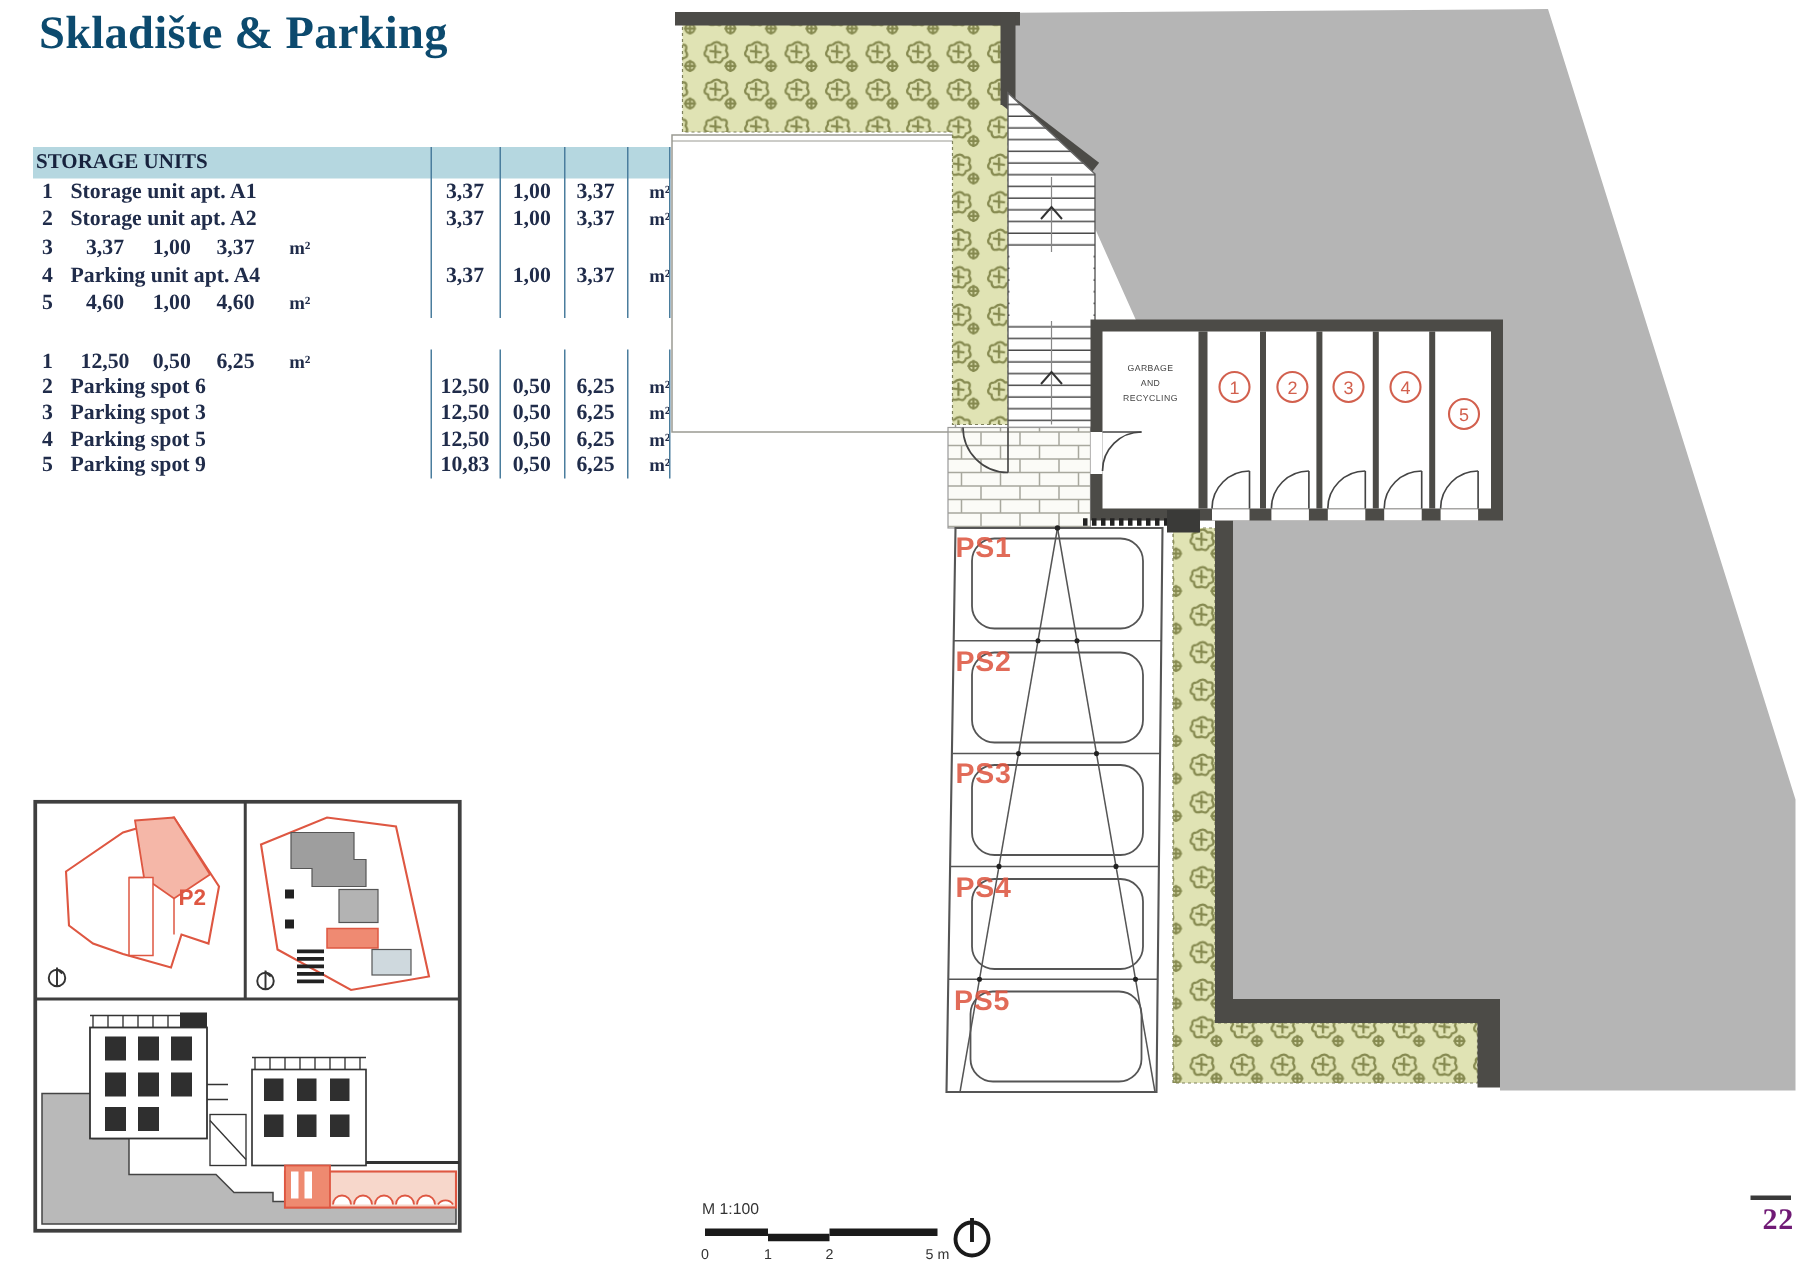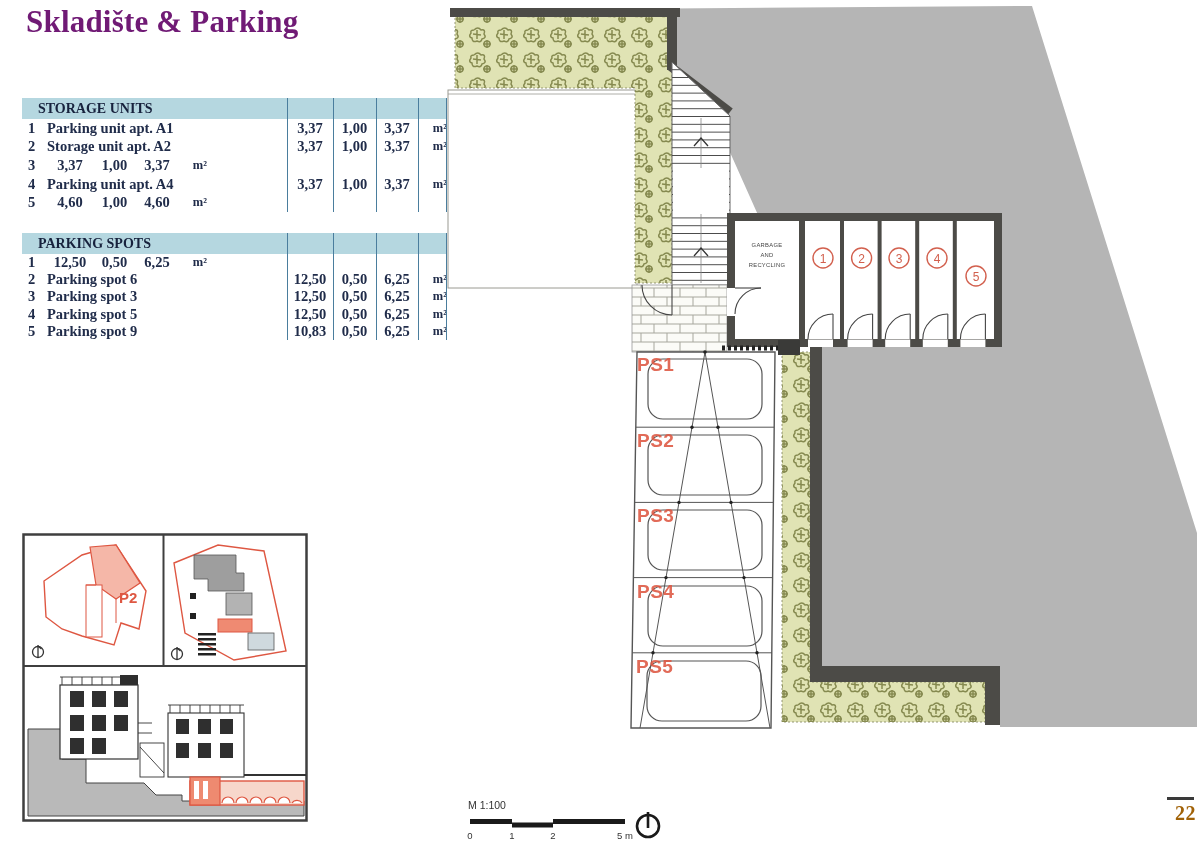--- a/index.html
+++ b/index.html
@@ -1,54 +1,54 @@
 <!DOCTYPE html>
 <html><head>
 <meta charset="utf-8">
 <style>
   html,body{margin:0;padding:0;}
   body{width:1200px;height:848px;position:relative;background:#fff;overflow:hidden;
        font-family:"Liberation Serif",serif;color:#1f2b4a;}
   
   .title{position:absolute;left:26px;top:1px;font-size:31px;font-weight:bold;
-         color:#701a75;line-height:41px;letter-spacing:.2px;}
+         color:#0c4a6e;line-height:41px;letter-spacing:.2px;}
   
   .dtable{position:absolute;left:22px;width:425px;}
   .dtable .thead{height:21px;background:#b5d7e0;display:flex;align-items:center;
-         font-weight:bold;font-size:14px;color:#17223d;padding-left:16px;box-sizing:border-box;}
+         font-weight:bold;font-size:14px;color:#17223d;padding-left:2px;box-sizing:border-box;}
   .trow{display:flex;align-items:center;font-weight:bold;font-size:14.5px;color:#202c4a;}
   #storage-table .trow{height:18.6px;}
   #parking-table .trow{height:17.2px;}
   .cn{width:19px;padding-left:6px;flex:none;}
   .cl{flex:1;}
   .cv{flex:none;text-align:center;}
   .w1{width:46px;}.w2{width:43px;}.w3{width:42px;}.w4{width:29px;font-size:12.5px;text-align:right;}
   .vl{position:absolute;top:0;bottom:0;width:1.4px;background:#4a7d9d;}
   
   #plan-svg{position:absolute;left:440px;top:0;}
   #inset-svg{position:absolute;left:22px;top:533px;}
   #scale-svg{position:absolute;left:455px;top:795px;}
   
   .pagenum{position:absolute;left:1150px;top:797px;width:46px;text-align:right;}
   .pagenum .rule{width:27px;height:3px;background:#3a3a3a;margin:0 2px 2px auto;}
-  .pagenum .num{font-size:20px;font-weight:bold;color:#a16207;letter-spacing:.5px;}
+  .pagenum .num{font-size:20px;font-weight:bold;color:#701a75;letter-spacing:.5px;}
   svg text{font-family:"Liberation Sans",sans-serif;}
 </style>
 </head>
 <body>
 
 <div class="title">
   <div>Skladište &amp; Parking</div>
 </div>
 
 <div class="dtable" id="storage-table" style="top:98px;">
   <div class="thead">STORAGE UNITS</div>
   <div class="trow">
     <span class="cn">1</span>
-    <span class="cl">Parking unit apt. A1</span>
+    <span class="cl">Storage unit apt. A1</span>
     <span class="cv w1">3,37</span>
     <span class="cv w2">1,00</span>
     <span class="cv w3">3,37</span>
     <span class="cv w4">m²</span>
   </div>
   <div class="trow">
     <span class="cn">2</span>
     <span class="cl">Storage unit apt. A2</span>
     <span class="cv w1">3,37</span>
     <span class="cv w2">1,00</span>
@@ -78,21 +78,20 @@
     <span class="cv w4">m²</span>
   </div>
   <div class="vl" style="left:265px"></div>
   <div class="vl" style="left:311px"></div>
   <div class="vl" style="left:354px"></div>
   <div class="vl" style="left:396px"></div>
   <div class="vl" style="left:423.5px"></div>
 </div>
 
 <div class="dtable" id="parking-table" style="top:233px;">
-  <div class="thead">PARKING SPOTS</div>
   <div class="trow">
     <span class="cn">1</span>
     <span class="cv w1">12,50</span>
     <span class="cv w2">0,50</span>
     <span class="cv w3">6,25</span>
     <span class="cv w4">m²</span>
   </div>
   <div class="trow">
     <span class="cn">2</span>
     <span class="cl">Parking spot 6</span>

